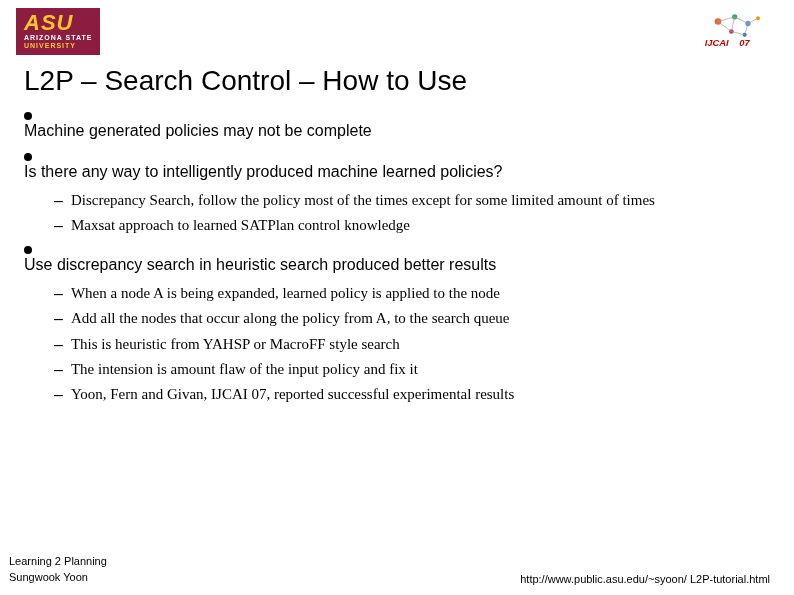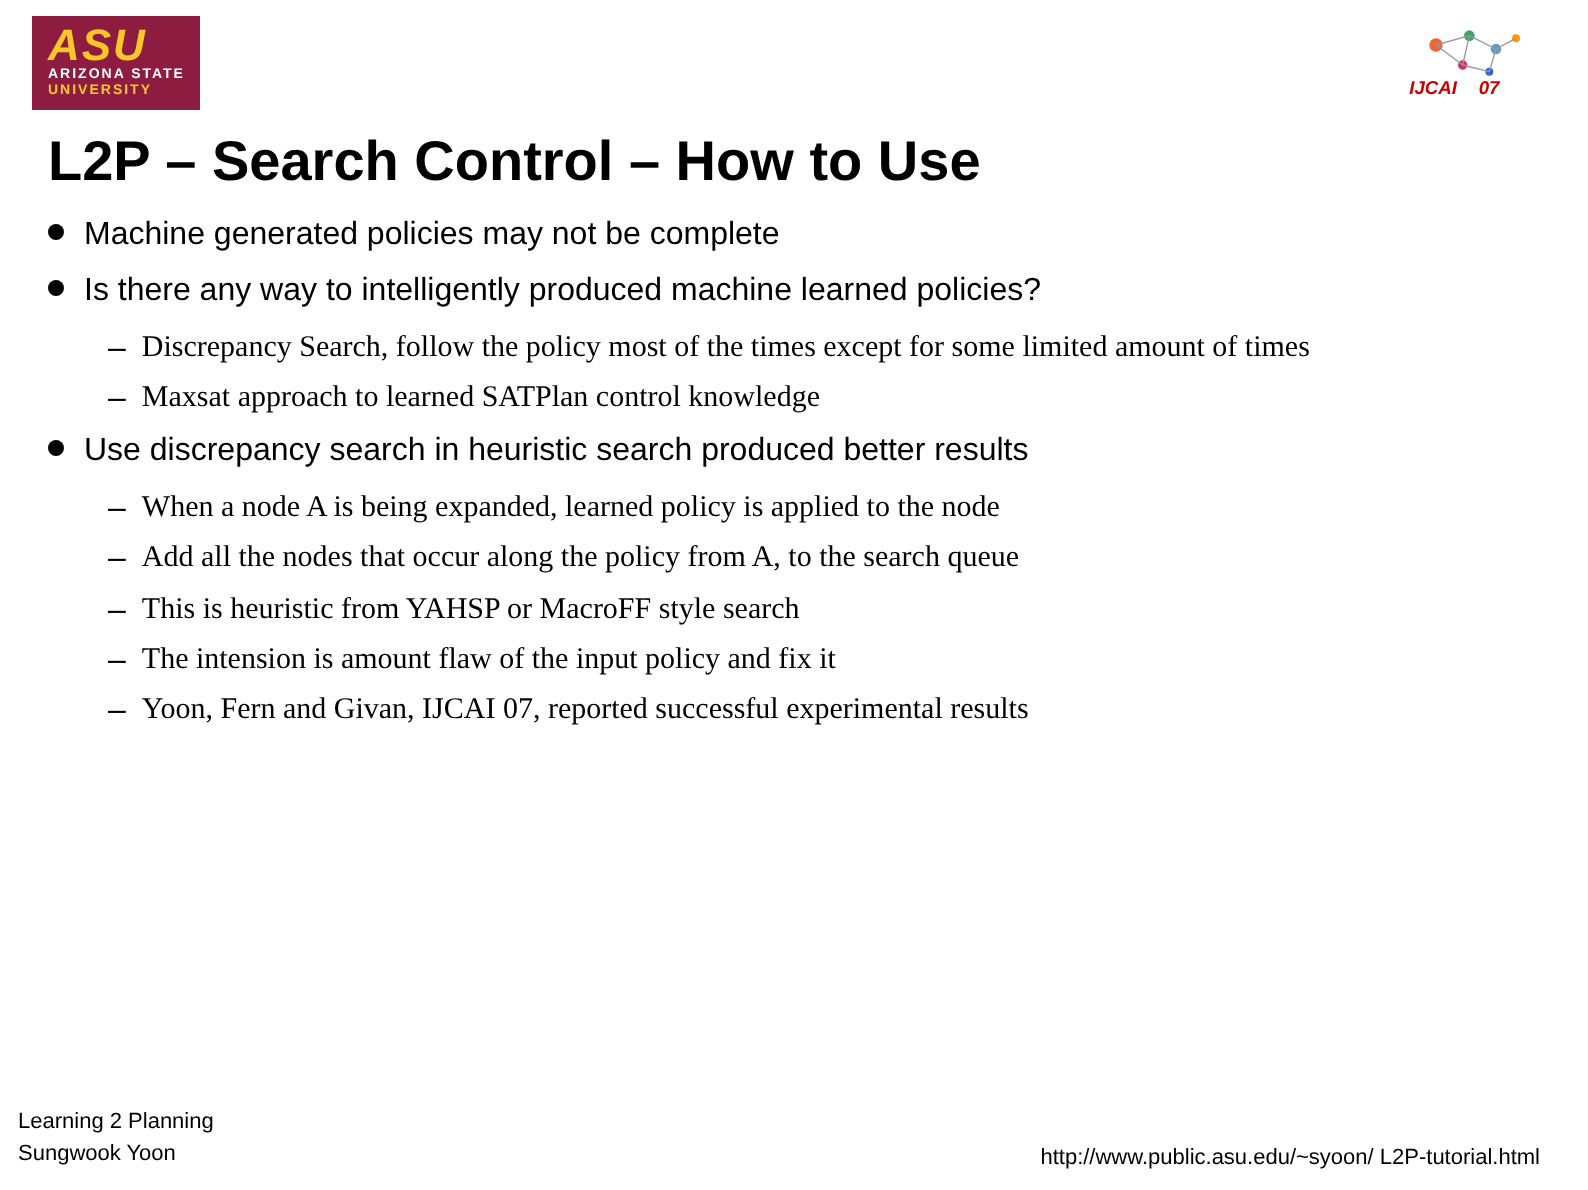--- a/index.html
+++ b/index.html
@@ -11,21 +11,21 @@
       font-size: 14px;
       color: #000000;
       overflow: hidden;
       position: relative;
     }
 
     
     .header {
       display: flex;
       justify-content: space-between;
-      align-items: flex-end;
+      align-items: center;
       padding: 8px 16px 4px 16px;
     }
 
     
     .asu-logo {
       display: flex;
       align-items: center;
     }
     .asu-logo-box {
       background: #8C1D40;
@@ -65,40 +65,41 @@
       align-items: center;
     }
     .icai-logo-svg {
       width: 80px;
       height: 45px;
     }
 
     
     .slide-title {
       font-size: 28px;
-      font-weight: bold;
+      font-weight: normal;
       color: #000000;
       padding: 6px 24px 10px 24px;
       border-bottom: none;
     }
 
     
     .content {
       padding: 0 24px 0 24px;
     }
 
     
     .bullet-list {
       list-style: none;
       padding: 0;
     }
     .bullet-item {
       display: flex;
       align-items: flex-start;
       margin-bottom: 6px;
+      flex-direction: column;
     }
     .bullet-dot {
       width: 8px;
       height: 8px;
       background: #000000;
       border-radius: 50%;
       margin-top: 5px;
       margin-right: 10px;
       flex-shrink: 0;
     }

